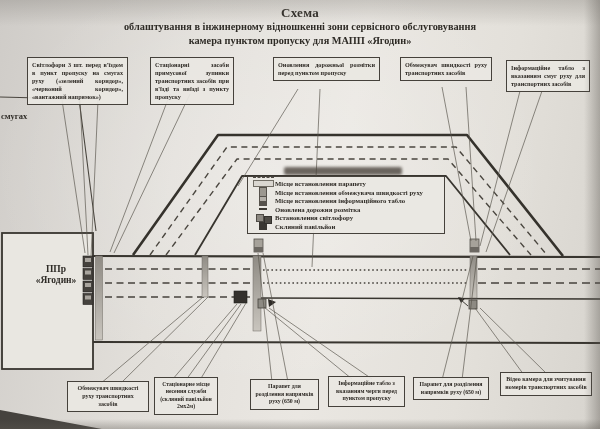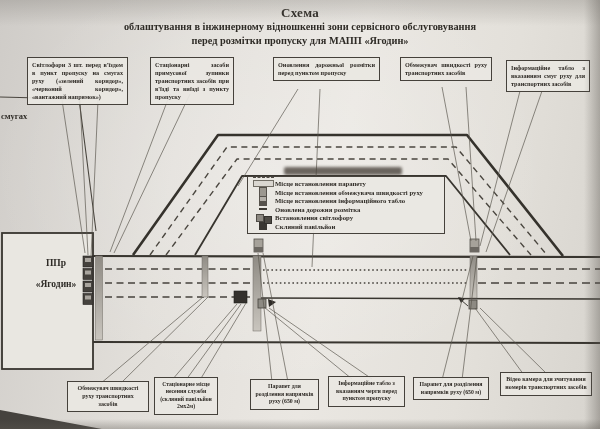--- a/index.html
+++ b/index.html
@@ -12,23 +12,23 @@
   svg.draw{position:absolute;inset:0;}
   .txt{position:absolute;color:#2e2b26;}
   .title1{top:5px;left:0;width:100%;text-align:center;font-size:13px;font-weight:bold;letter-spacing:.3px;}
   .title2{top:21px;left:0;width:100%;text-align:center;font-size:10.3px;font-weight:bold;}
   .title3{top:35px;left:0;width:100%;text-align:center;font-size:10.3px;font-weight:bold;}
   .callout{position:absolute;border:1px solid #45413b;background:rgba(233,231,226,.93);
            color:#2e2a25;font-size:6.2px;line-height:1.3;font-weight:600;
            padding:3px 4px;text-align:justify;box-sizing:border-box;}
   .callout.ctr{text-align:center;font-weight:600;}
   .region{top:111px;left:1px;font-size:8.5px;font-weight:bold;}
-  .bldg-label{position:absolute;left:2px;top:258px;width:108px;text-align:center;color:#2e2b26;}
+  .bldg-label{position:absolute;left:2px;top:264px;width:108px;text-align:center;color:#2e2b26;}
   .bldg-label .l1{font-size:9.5px;font-weight:600;}
-  .bldg-label .l2{font-size:9.5px;font-weight:600;margin-top:11px;}
+  .bldg-label .l2{font-size:9.5px;font-weight:600;margin-top:1px;}
   .legend{position:absolute;left:247px;top:176px;width:198px;height:58px;
           border:1px solid #45413b;background:rgba(234,232,227,.95);box-sizing:border-box;
           display:flex;flex-direction:column;justify-content:space-evenly;padding:2px 3px;}
   .lrow{display:flex;align-items:center;height:8px;}
   .lrow .ic{width:24px;display:flex;justify-content:center;align-items:center;flex:none;}
   .lrow .lt{font-size:6.7px;color:#2f2b26;font-weight:600;white-space:nowrap;}
   .ic-parapet{width:19px;height:5px;background:#dad7d1;border:1px solid #716d65;position:relative;display:inline-block;}
   .ic-parapet::before{content:"";position:absolute;left:-1px;right:-1px;top:-4px;border-top:1px dashed #4f4b45;}
   .ic-bump{width:6px;height:8px;background:#9b978f;border:1px solid #55514b;display:inline-block;}
   .ic-board{width:6px;height:8px;border:1px solid #55514b;display:inline-block;
@@ -154,21 +154,21 @@
         <line x1="372" y1="379" x2="269" y2="308"></line>
         <line x1="442" y1="380" x2="473" y2="256"></line>
         <line x1="462" y1="380" x2="477" y2="256"></line>
         <line x1="524" y1="375" x2="475" y2="308"></line>
         <line x1="548" y1="375" x2="480" y2="308"></line>
       </g>
     </svg>
 
     <div class="txt title1">Схема</div>
     <div class="txt title2">облаштування в інжинерному відношкенні зони сервісного обслуговування</div>
-    <div class="txt title3">перед розмітки пропуску для МАПП «Ягодин»</div>
+    <div class="txt title3">камера пунктом пропуску для МАПП «Ягодин»</div>
 
     <div class="txt region">смугах</div>
 
     <div class="bldg-label">
       <div class="l1">ППр</div>
       <div class="l2">«Ягодин»</div>
     </div>
 
     <div class="callout" style="left:27px;top:57px;width:101px;">Світлофори 3 шт. перед в'їздом в пункт пропуску на смугах руху («зелений коридор», «червоний коридор», «вантажний напрямок»)</div>
     <div class="callout" style="left:150px;top:57px;width:84px;">Стаціонарні засоби примусової зупинки транспортних засобів при в'їзді та виїзді з пункту пропуску</div>

